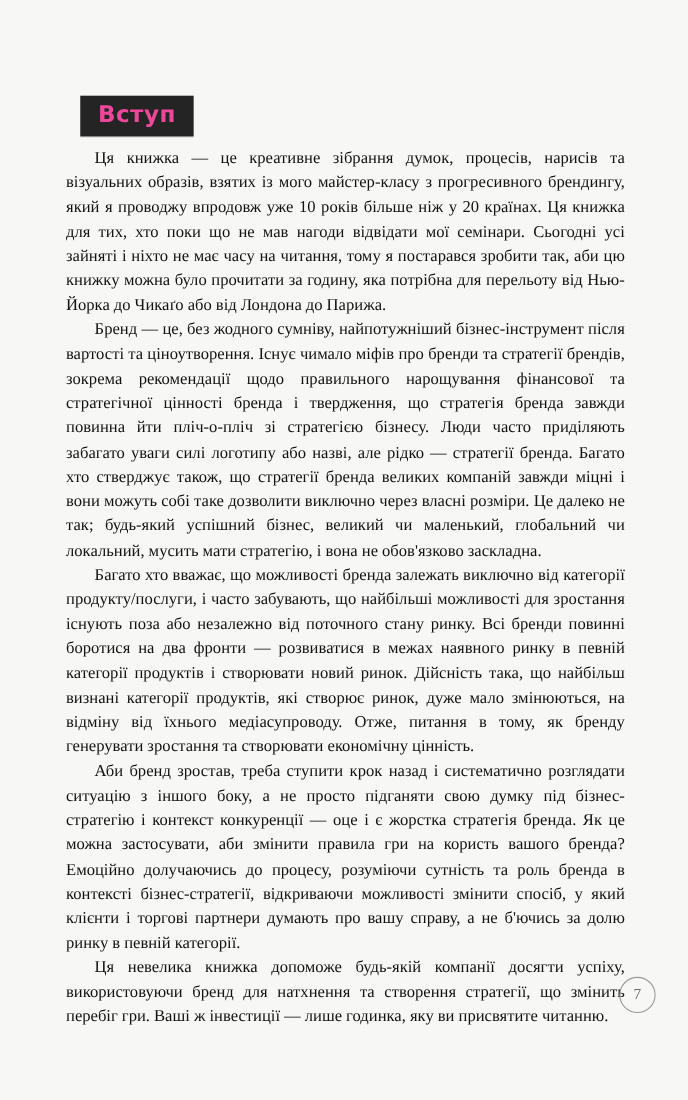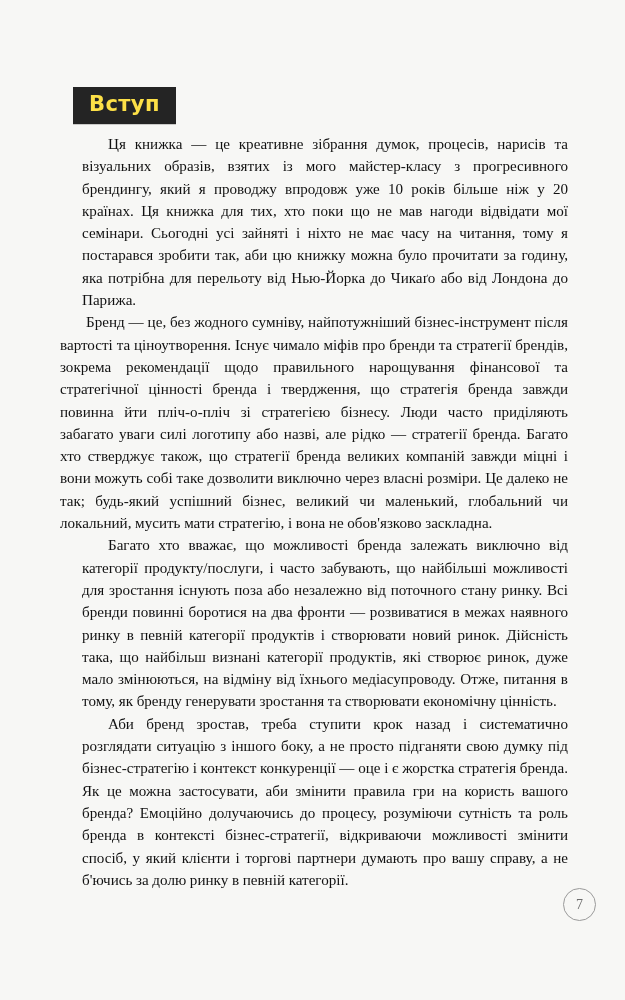--- a/index.html
+++ b/index.html
@@ -27,21 +27,21 @@
 
   
   .heading-wrap {
     position: absolute;
     left: 73px;
     top: 87px;
   }
   .chapter-tag {
     display: inline-block;
     background: #242424;
-    color: #fde047;
+    color: #ec4899;
     font-family: "DejaVu Sans", "Liberation Sans", sans-serif;
     font-weight: 700;
     font-size: 21px;
     line-height: 1;
     letter-spacing: 0.4px;
     padding: 7px 16px 9px 16px;
     box-shadow: 0 1px 0 rgba(0,0,0,0.18);
   }
 
   
@@ -60,21 +60,20 @@
   }
   .body-text p {
     margin: 0;
     text-indent: 26px;
   }
   .body-text p.bold {
     font-weight: 400;
   }
   .body-text p.reg {
     font-weight: 400;
-    margin-left: 22px;
   }
 
   
   .folio {
     position: absolute;
     left: 563px;
     top: 888px;
     width: 31px;
     height: 31px;
     border: 1.6px solid #9a9a9a;
@@ -95,19 +94,20 @@
 
   <div class="heading-wrap">
     <span class="chapter-tag">Вступ</span>
   </div>
 
   <div class="body-text">
     <p class="reg">Ця книжка — це креативне зібрання думок, процесів, нарисів та візуальних образів, взятих із мого майстер-класу з прогресивного брендингу, який я проводжу впродовж уже 10 років більше ніж у 20 країнах. Ця книжка для тих, хто поки що не мав нагоди відвідати мої семінари. Сьогодні усі зайняті і ніхто не має часу на читання, тому я постарався зробити так, аби цю книжку можна було прочитати за годину, яка потрібна для перельоту від Нью-Йорка до Чикаґо або від Лондона до Парижа.</p>
     <p class="bold">Бренд — це, без жодного сумніву, найпотужніший бізнес-інструмент після вартості та ціноутворення. Існує чимало міфів про бренди та стратегії брендів, зокрема рекомендації щодо правильного нарощування фінансової та стратегічної цінності бренда і твердження, що стратегія бренда завжди повинна йти пліч-о-пліч зі стратегією бізнесу. Люди часто приділяють забагато уваги силі логотипу або назві, але рідко — стратегії бренда. Багато хто стверджує також, що стратегії бренда великих компаній завжди міцні і вони можуть собі таке дозволити виключно через власні розміри. Це далеко не так; будь-який успішний бізнес, великий чи маленький, глобальний чи локальний, мусить мати стратегію, і вона не обов'язково заскладна.</p>
     <p class="reg">Багато хто вважає, що можливості бренда залежать виключно від категорії продукту/послуги, і часто забувають, що найбільші можливості для зростання існують поза або незалежно від поточного стану ринку. Всі бренди повинні боротися на два фронти — розвиватися в межах наявного ринку в певній категорії продуктів і створювати новий ринок. Дійсність така, що найбільш визнані категорії продуктів, які створює ринок, дуже мало змінюються, на відміну від їхнього медіасупроводу. Отже, питання в тому, як бренду генерувати зростання та створювати економічну цінність.</p>
     <p class="reg">Аби бренд зростав, треба ступити крок назад і систематично розглядати ситуацію з іншого боку, а не просто підганяти свою думку під бізнес-стратегію і контекст конкуренції — оце і є жорстка стратегія бренда. Як це можна застосувати, аби змінити правила гри на користь вашого бренда? Емоційно долучаючись до процесу, розуміючи сутність та роль бренда в контексті бізнес-стратегії, відкриваючи можливості змінити спосіб, у який клієнти і торгові партнери думають про вашу справу, а не б'ючись за долю ринку в певній категорії.</p>
+    <p class="bold">Ця невелика книжка допоможе будь-якій компанії досягти успіху, використовуючи бренд для натхнення та створення стратегії, що змінить перебіг гри. Ваші ж інвестиції — лише годинка, яку ви присвятите читанню.</p>
   </div>
 
   <div class="folio">
     <span>7</span>
   </div>
 
 </div>
 
 </body></html>

